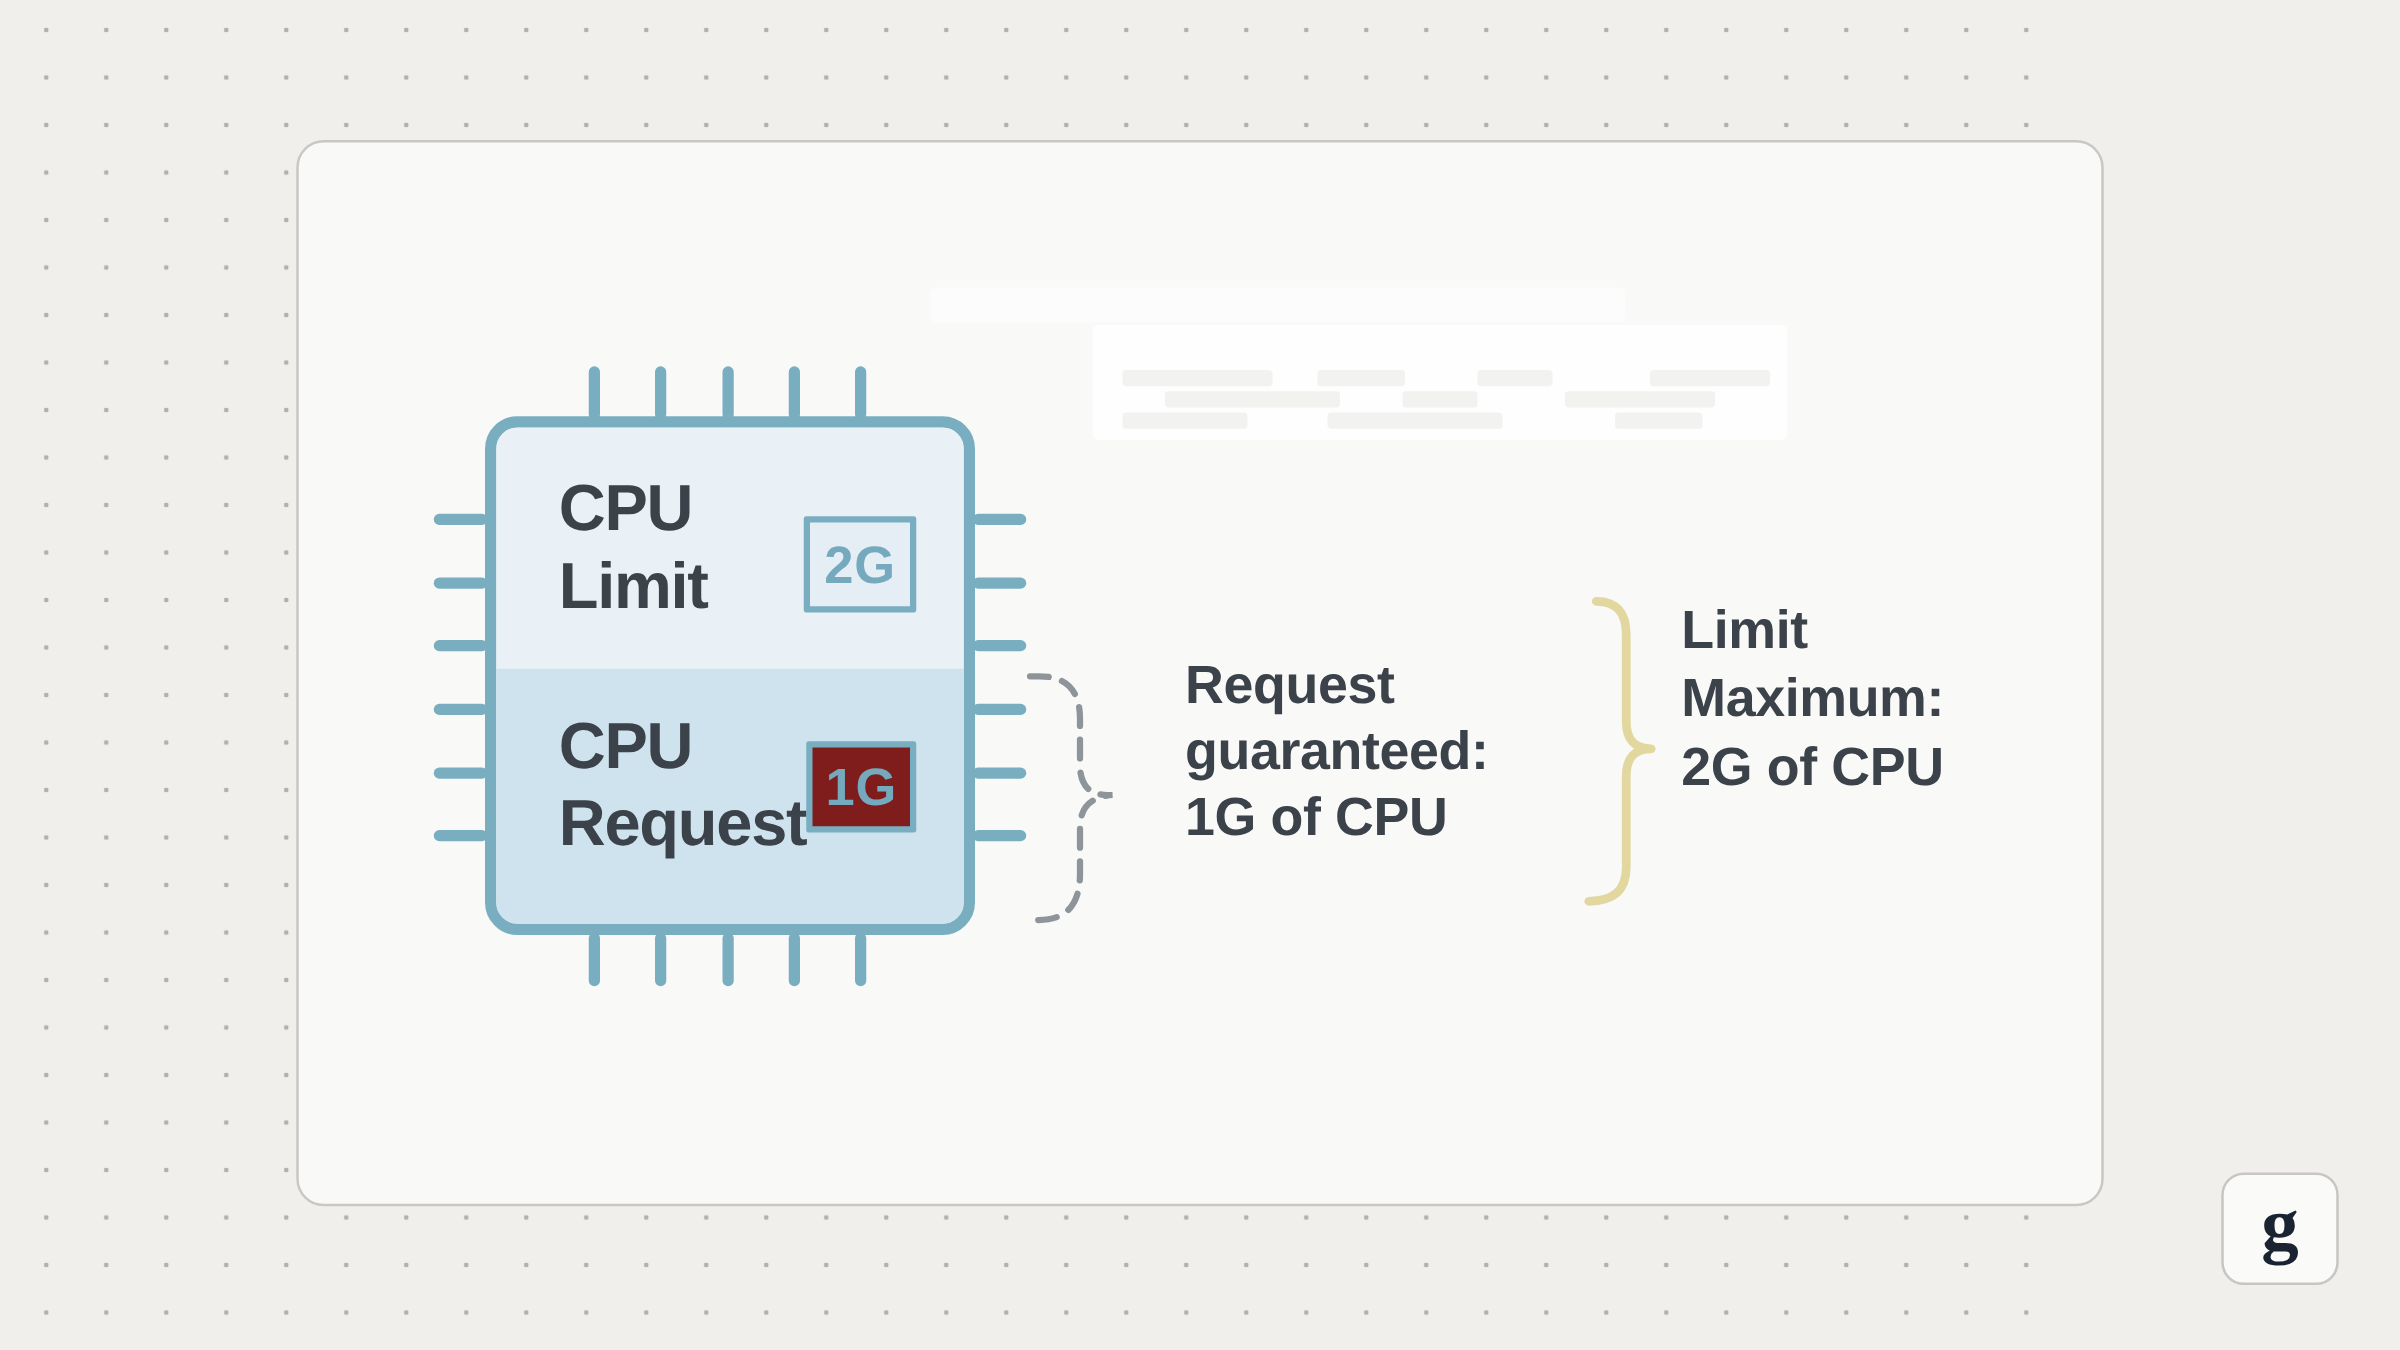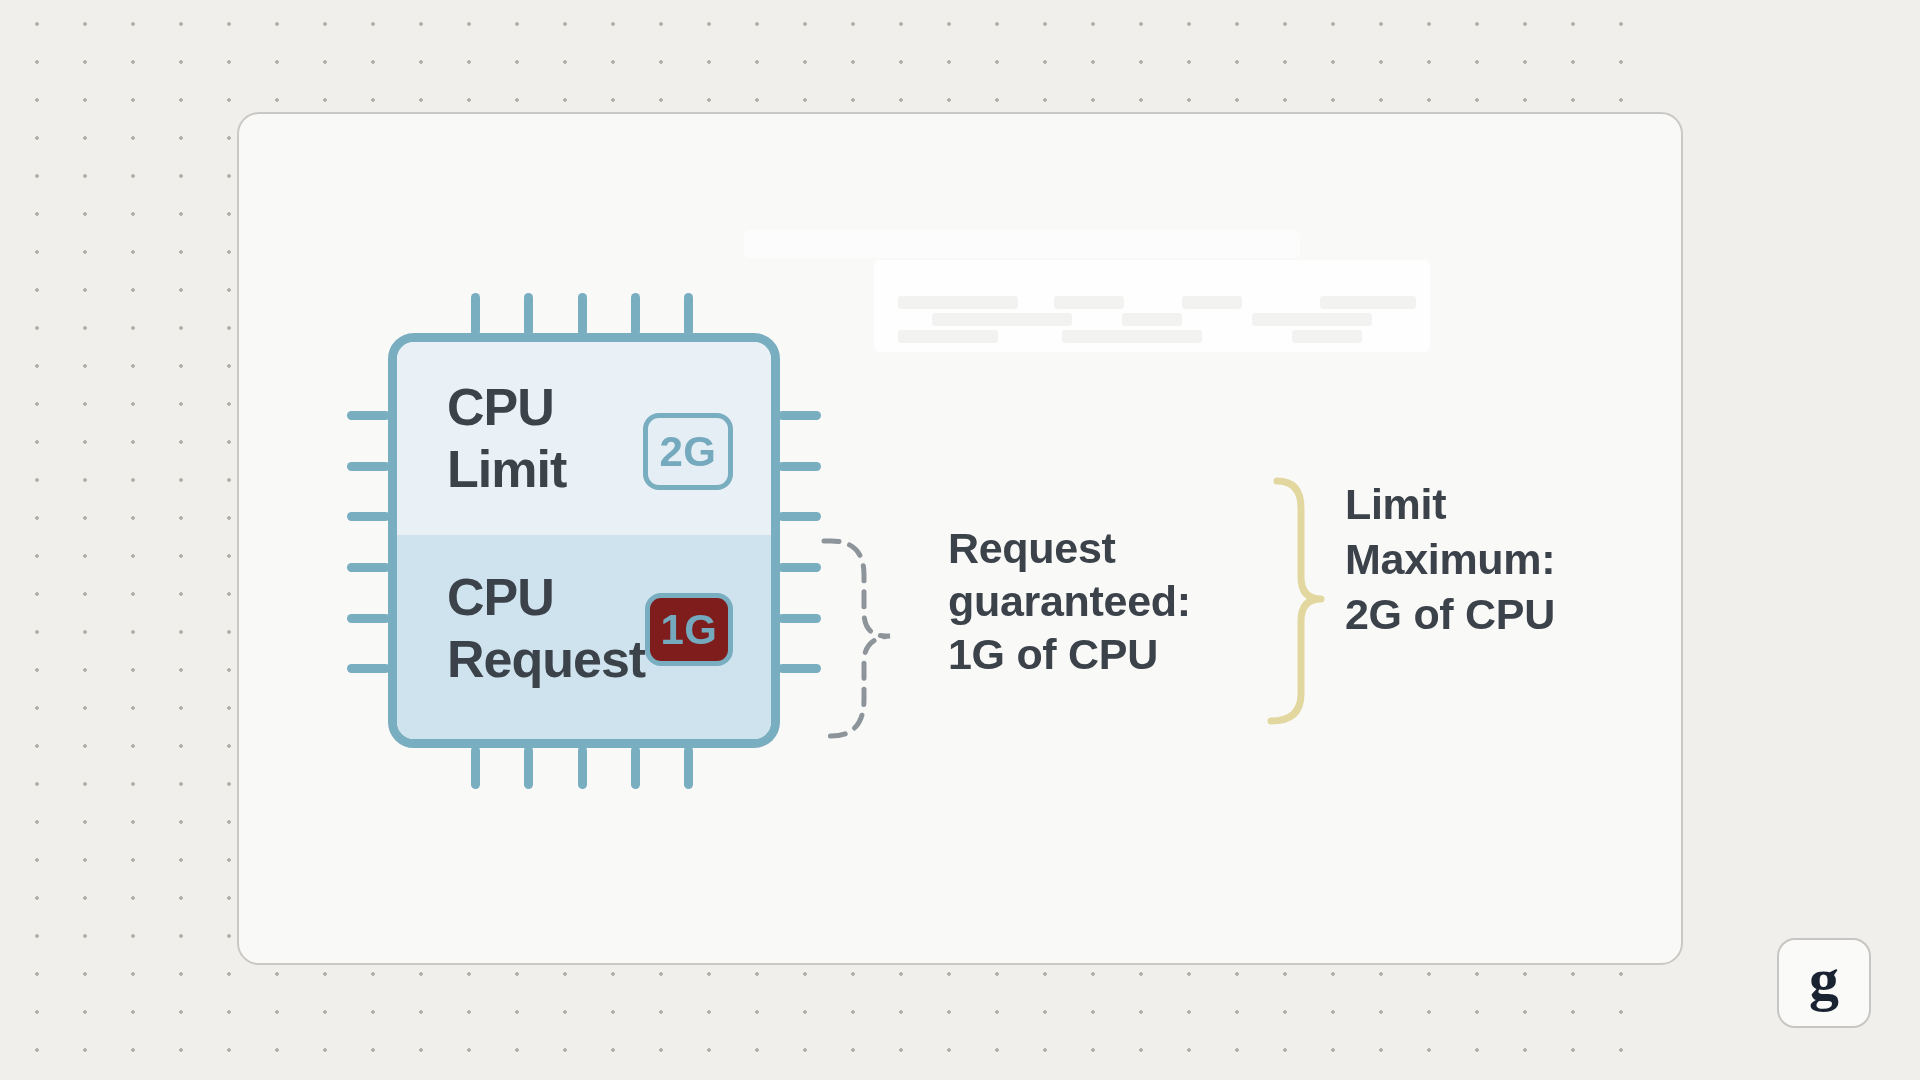--- a/index.html
+++ b/index.html
@@ -39,21 +39,21 @@
   .sec-request{height:204px;background:var(--chip-request-bg,#cfe3ee);}
   .chip-label{
     position:absolute;left:50px;
     font-size:52px;line-height:62px;font-weight:600;letter-spacing:-1px;
     color:var(--text-dark,#3b424a);white-space:pre-line;
   }
   .sec-limit .chip-label{top:34px;}
   .sec-request .chip-label{top:31px;}
   .chip-badge{
     position:absolute;display:flex;align-items:center;justify-content:center;
-    border:5px solid var(--chip-outline,#74aabf);border-radius:16px;
+    border:5px solid var(--chip-outline,#74aabf);border-radius:2px;
     font-size:42px;font-weight:700;color:var(--chip-value-color,#74a9be);
     box-sizing:border-box;letter-spacing:0.5px;
   }
   .sec-limit .chip-badge{left:246px;top:71px;width:90px;height:77px;background:#e4eef4;}
   .sec-request .chip-badge{left:248px;top:58px;width:88px;height:73px;background:#7f1d1d;}
   
   .note{
     position:absolute;font-weight:600;color:var(--text-dark,#3b424a);
     white-space:pre-line;letter-spacing:-0.3px;
   }

